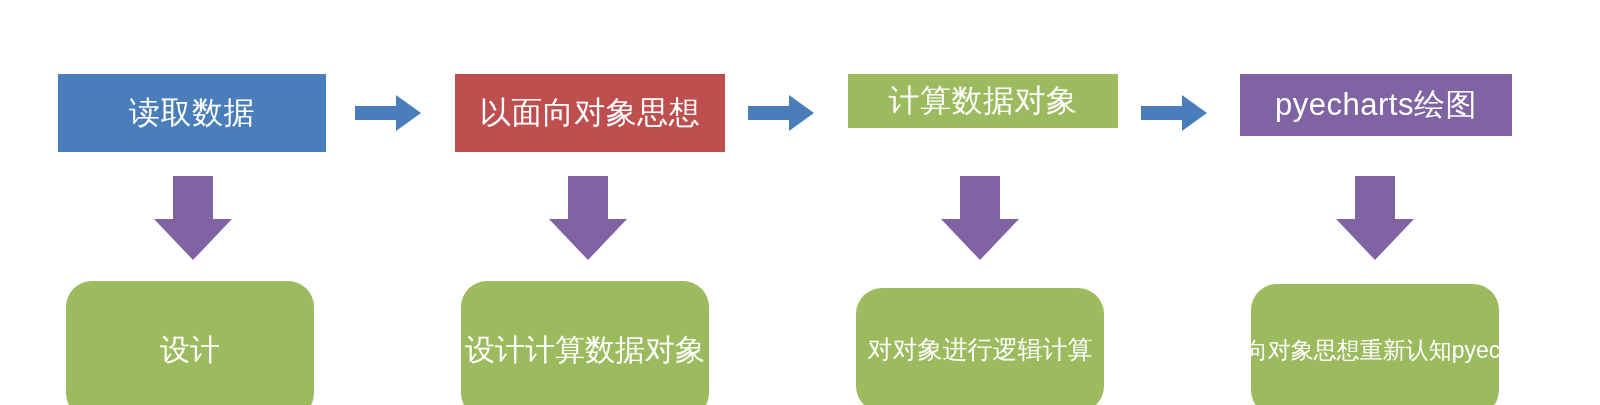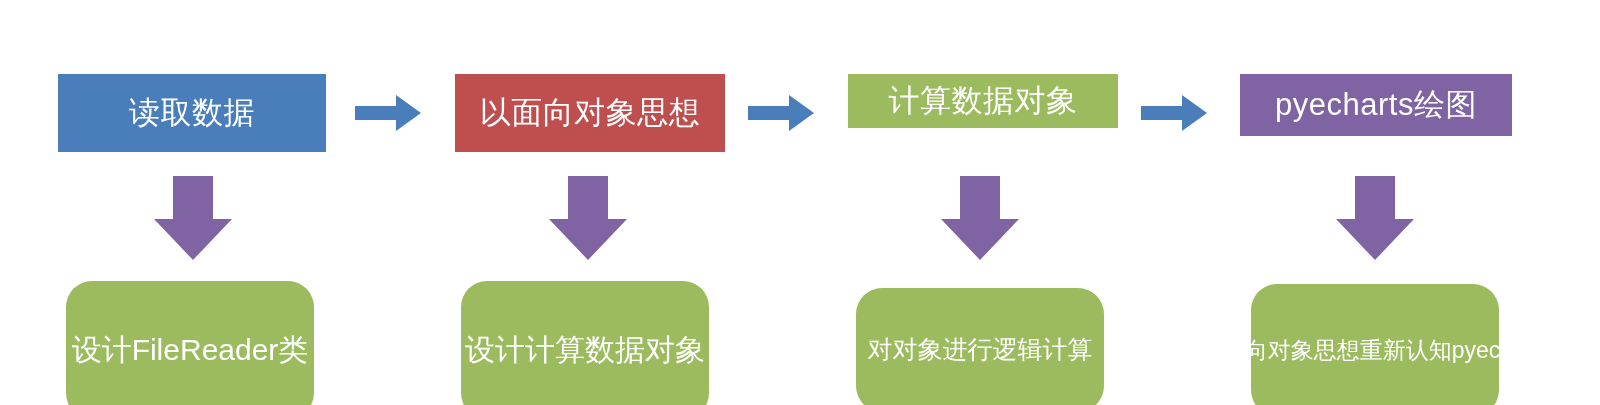--- a/index.html
+++ b/index.html
@@ -130,21 +130,20 @@
   </div>
 
   <div class="v-arrow" style="left:1336px; top:132px;">
     <svg viewBox="0 0 78 84" preserveAspectRatio="none" aria-hidden="true">
       <polygon points="19,0 59,0 59,43 78,43 39,84 0,43 19,43" fill="#7f63a3"></polygon>
     </svg>
   </div>
 
   <div class="detail-box size-lg" style="left:66px; top:237px; width:248px; height:138px;">
     <span class="detail-line">设计</span>
-    <span class="detail-line">FileReader类</span>
   </div>
 
   <div class="detail-box size-lg" style="left:461px; top:237px; width:248px; height:138px;">
     <span class="detail-line">设计</span>
     <span class="detail-line">计算数据对象</span>
   </div>
 
   <div class="detail-box size-md" style="left:856px; top:244px; width:248px; height:124px;">
     <span class="detail-line">对对象</span>
     <span class="detail-line">进行逻辑计算</span>

